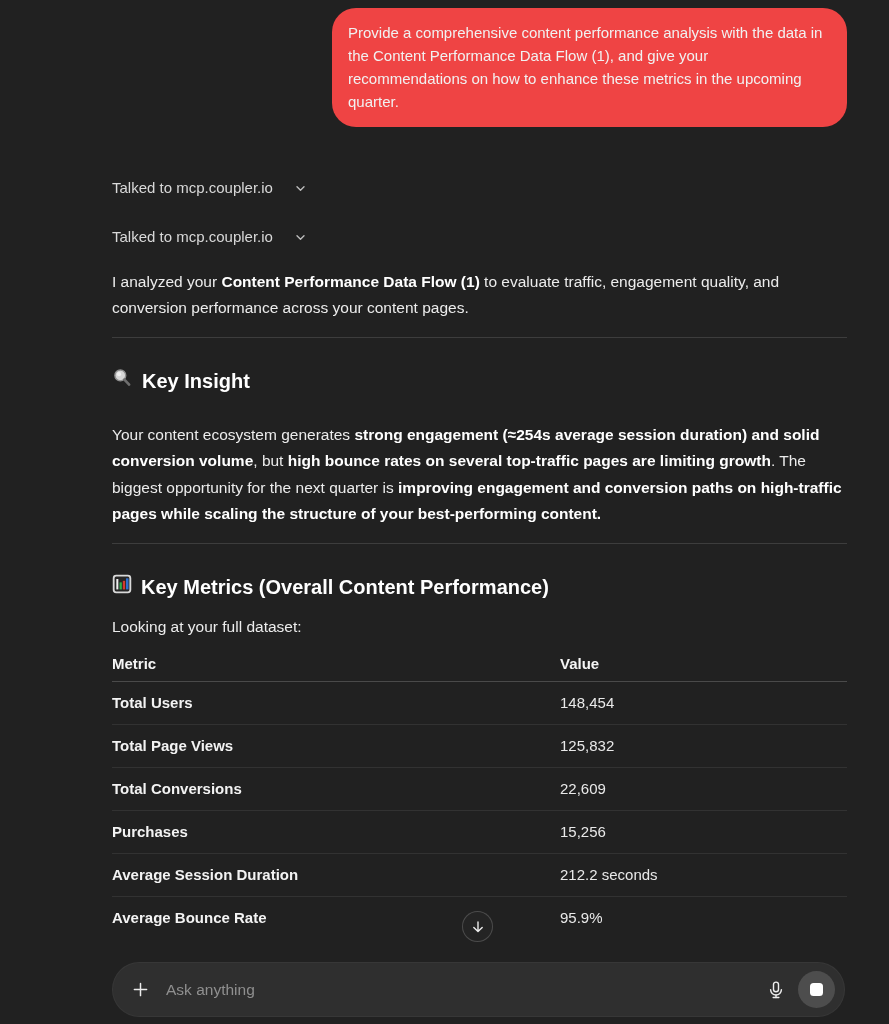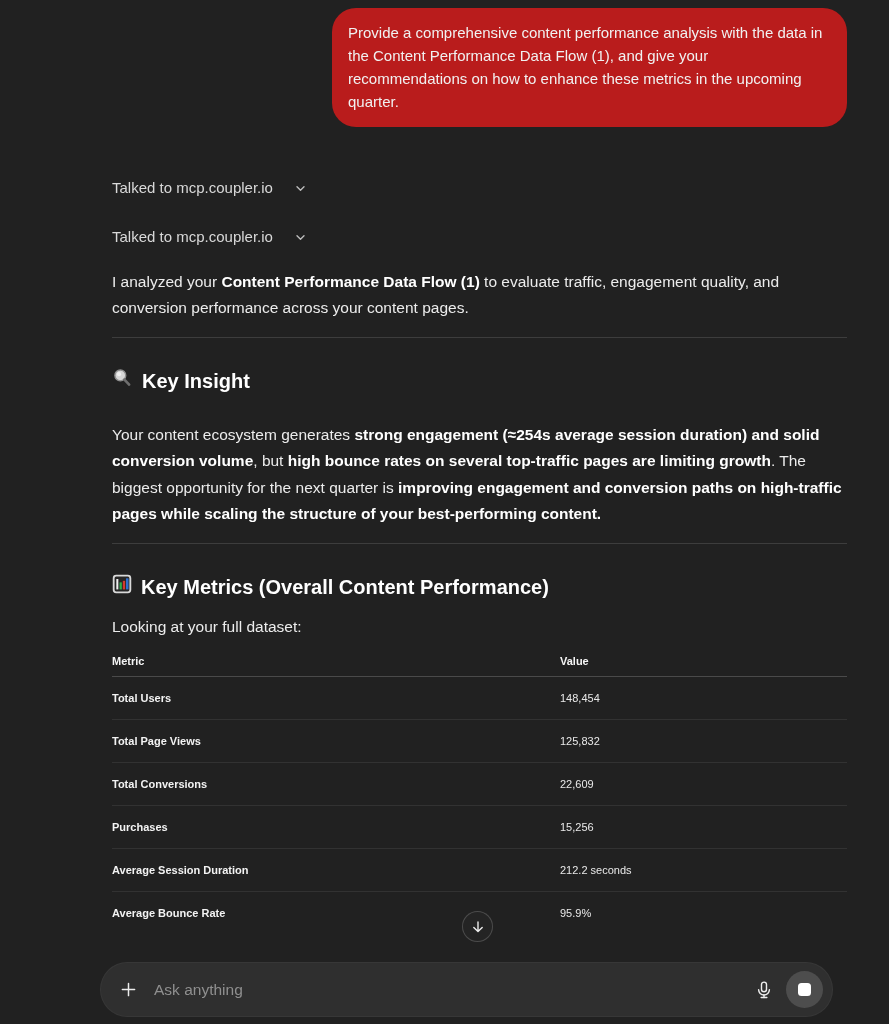--- a/index.html
+++ b/index.html
@@ -17,21 +17,21 @@
     width: 735px;
     top: 0;
   }
 
   
   .user-bubble {
     margin-top: 8px;
     margin-left: auto;
     width: 515px;
     box-sizing: border-box;
-    background: #b91c1c;
+    background: #ef4444;
     border-radius: 24px;
     padding: 13px 18px 14px 16px;
     font-size: 15px;
     line-height: 23px;
     color: #f1f1f1;
   }
 
   
   .tool-row {
     display: flex;
@@ -78,21 +78,21 @@
     font-size: 15.5px;
     line-height: 24px;
     color: #ececec;
   }
 
   
   table.metrics {
     margin-top: 10px;
     width: 735px;
     border-collapse: collapse;
-    font-size: 11px;
+    font-size: 15px;
   }
   table.metrics th {
     text-align: left;
     font-weight: 700;
     color: #f5f5f5;
     padding: 0 0 9px 0;
     border-bottom: 1px solid #4a4a4a;
   }
   table.metrics td {
     height: 42px;
@@ -120,21 +120,21 @@
     display: flex;
     align-items: center;
     justify-content: center;
     cursor: pointer;
     z-index: 5;
   }
 
   
   .composer {
     position: absolute;
-    left: 100px;
+    left: 112px;
     top: 962px;
     width: 733px;
     height: 55px;
     box-sizing: border-box;
     background: #2f2f2f;
     border: 1px solid rgba(255,255,255,0.04);
     border-radius: 28px;
     display: flex;
     align-items: center;
     padding: 0 9px 0 17px;

